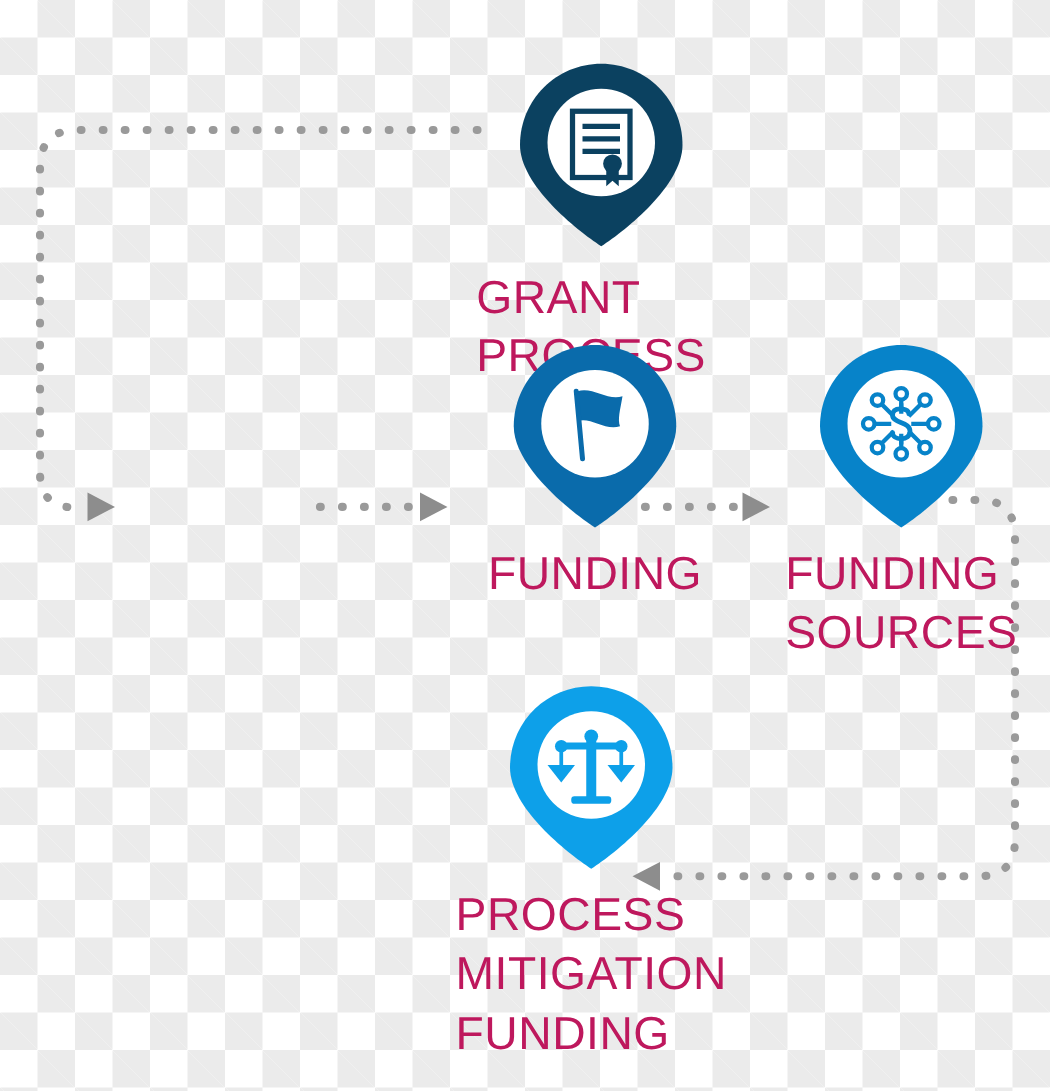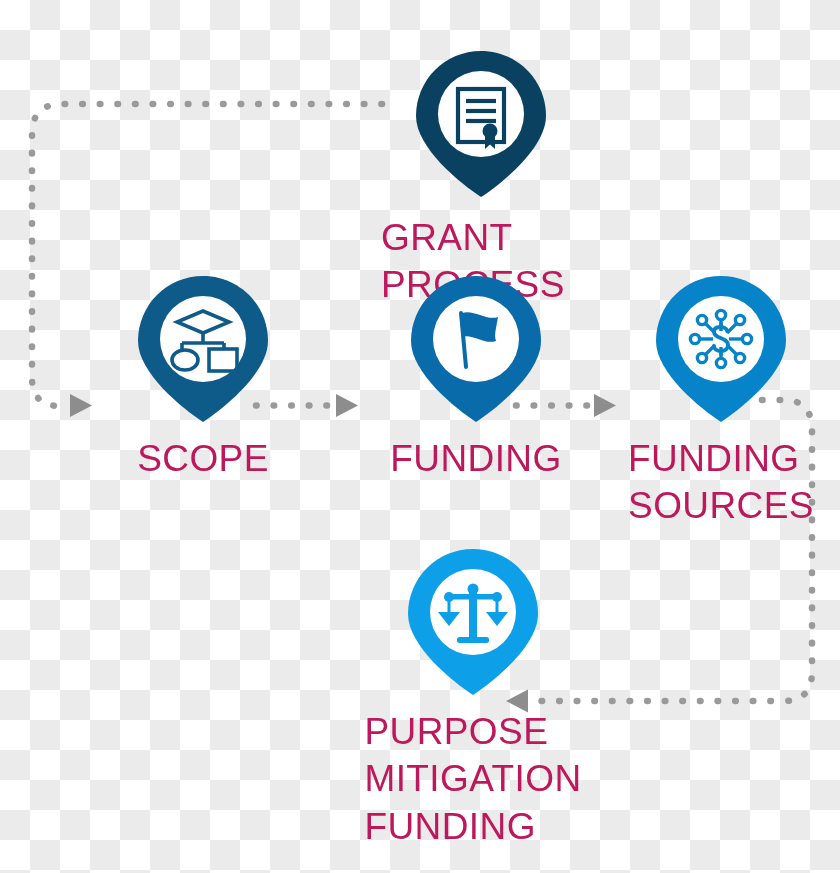--- a/index.html
+++ b/index.html
@@ -107,39 +107,20 @@
           <line x1="53" y1="63" x2="83" y2="63" stroke="#0b4160" stroke-width="4.2"></line>
           <line x1="53" y1="73" x2="83" y2="73" stroke="#0b4160" stroke-width="4.2"></line>
           <circle cx="77" cy="83" r="7.5" fill="#0b4160"></circle>
           <polygon points="72,88 72,101 77,96.5 82,101 82,88" fill="#0b4160"></polygon>
         </g>
       </svg>
     </div>
     <div class="node-label">GRANT PROCESS</div>
   </div>
 
-  <div class="node" id="node-scope">
-    <div class="pin-wrap">
-      <svg class="pin-svg" width="136" height="152" viewBox="0 0 136 152">
-        <path d="M68 3 C 32 3 3 32 3 68 C 3 100 48 136 68 149 C 88 136 133 100 133 68 C 133 32 104 3 68 3 Z" fill="#0e5b89"></path>
-        <circle cx="68" cy="66" r="43" fill="#ffffff"></circle>
-
-        <g>
-          <polygon points="68,38 94,49 68,60 42,49" fill="none" stroke="#0e5b89" stroke-width="3.6"></polygon>
-          <line x1="68" y1="60" x2="68" y2="70" stroke="#0e5b89" stroke-width="3.6"></line>
-          <line x1="47" y1="70" x2="89" y2="70" stroke="#0e5b89" stroke-width="3.6"></line>
-          <line x1="47" y1="70" x2="47" y2="77" stroke="#0e5b89" stroke-width="3.6"></line>
-          <line x1="89" y1="70" x2="89" y2="77" stroke="#0e5b89" stroke-width="3.6"></line>
-          <ellipse cx="50" cy="87" rx="13" ry="10" fill="none" stroke="#0e5b89" stroke-width="3.6"></ellipse>
-          <rect x="74" y="76" width="28" height="22" fill="none" stroke="#0e5b89" stroke-width="3.6"></rect>
-        </g>
-      </svg>
-    </div>
-    <div class="node-label">SCOPE</div>
-  </div>
 
   <div class="node" id="node-purpose">
     <div class="pin-wrap">
       <svg class="pin-svg" width="136" height="152" viewBox="0 0 136 152">
         <path d="M68 3 C 32 3 3 32 3 68 C 3 100 48 136 68 149 C 88 136 133 100 133 68 C 133 32 104 3 68 3 Z" fill="#0a6bab"></path>
         <circle cx="68" cy="66" r="43" fill="#ffffff"></circle>
 
         <g>
           <path d="M54 40 C 66 36 78 48 90 44 C 88 56 86 62 88 68 C 76 72 64 60 54 64 Z" fill="#0a6bab"></path>
           <path d="M53 40 L 58 94" stroke="#0a6bab" stroke-width="4" stroke-linecap="round" fill="none"></path>
@@ -200,18 +181,18 @@
           <rect x="52" y="91" width="32" height="6" rx="2.5"></rect>
 
           <path d="M33 66 L 55 66 L 44 80 Z"></path>
           <line x1="44" y1="53" x2="44" y2="66" stroke="#0da0e9" stroke-width="3"></line>
 
           <path d="M81 66 L 103 66 L 92 80 Z"></path>
           <line x1="92" y1="53" x2="92" y2="66" stroke="#0da0e9" stroke-width="3"></line>
         </g>
       </svg>
     </div>
-    <div class="node-label">PURPOSE
+    <div class="node-label">PROCESS
 MITIGATION
 FUNDING</div>
   </div>
 
 </div>
 
 </body></html>

